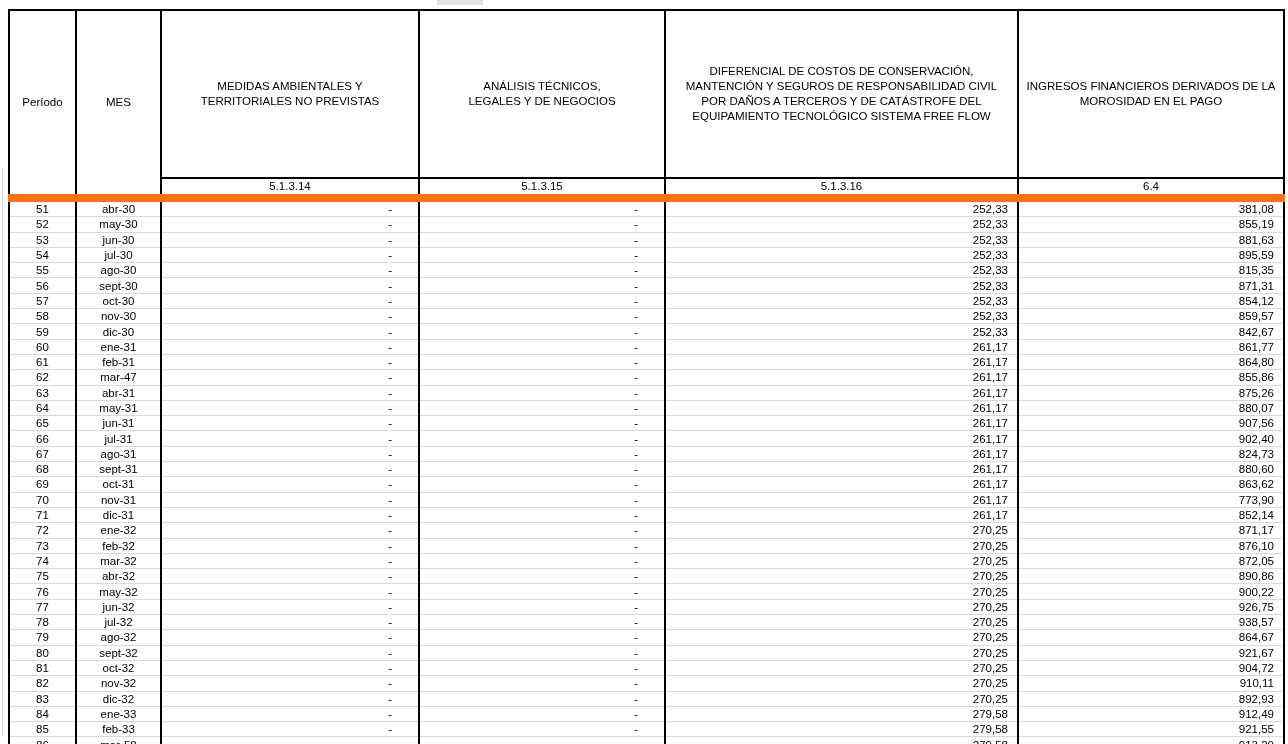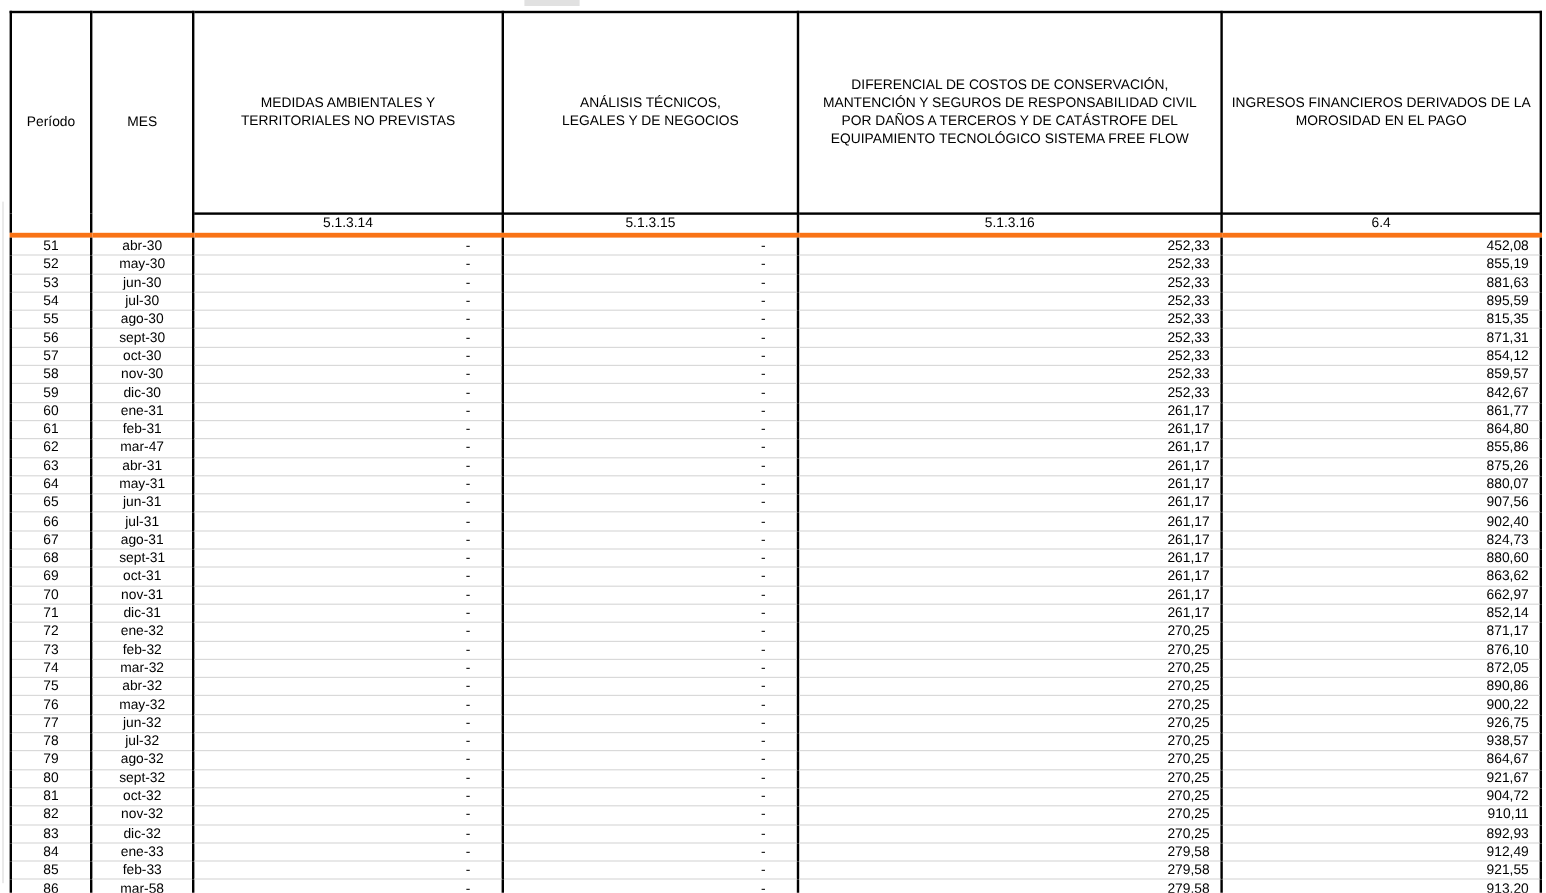--- a/index.html
+++ b/index.html
@@ -79,21 +79,21 @@
   
   tbody td {
     height: 14.3px;
     font-size: 11.5px;
     line-height: 14px;
     border-left: 2px solid #000000;
     border-right: 2px solid #000000;
     border-top: 1px solid #d9d9d9;
     border-bottom: 1px solid #d9d9d9;
   }
-  tbody tr:first-child td { border-top: 4px solid #f97316; }
+  tbody tr:first-child td { border-top: 8px solid #f97316; }
   tbody tr:last-child td  { border-bottom: 2px solid #a3a3a3; }
   td.ctr  { text-align: center; }
   td.dash { text-align: right; padding-right: 26px; }
   td.num  { text-align: right; padding-right: 9px; }
 </style>
 </head>
 <body>
 
 <div class="smudge"></div>
 <div class="left-gridline"></div>
@@ -124,21 +124,21 @@
         <th>6.4</th>
       </tr>
     </thead>
     <tbody>
         <tr>
           <td class="ctr">51</td>
           <td class="ctr">abr-30</td>
           <td class="dash">-</td>
           <td class="dash">-</td>
           <td class="num">252,33</td>
-          <td class="num">452,08</td>
+          <td class="num">381,08</td>
         </tr>
         <tr>
           <td class="ctr">52</td>
           <td class="ctr">may-30</td>
           <td class="dash">-</td>
           <td class="dash">-</td>
           <td class="num">252,33</td>
           <td class="num">855,19</td>
         </tr>
         <tr>
@@ -276,21 +276,21 @@
           <td class="dash">-</td>
           <td class="num">261,17</td>
           <td class="num">863,62</td>
         </tr>
         <tr>
           <td class="ctr">70</td>
           <td class="ctr">nov-31</td>
           <td class="dash">-</td>
           <td class="dash">-</td>
           <td class="num">261,17</td>
-          <td class="num">662,97</td>
+          <td class="num">773,90</td>
         </tr>
         <tr>
           <td class="ctr">71</td>
           <td class="ctr">dic-31</td>
           <td class="dash">-</td>
           <td class="dash">-</td>
           <td class="num">261,17</td>
           <td class="num">852,14</td>
         </tr>
         <tr>

